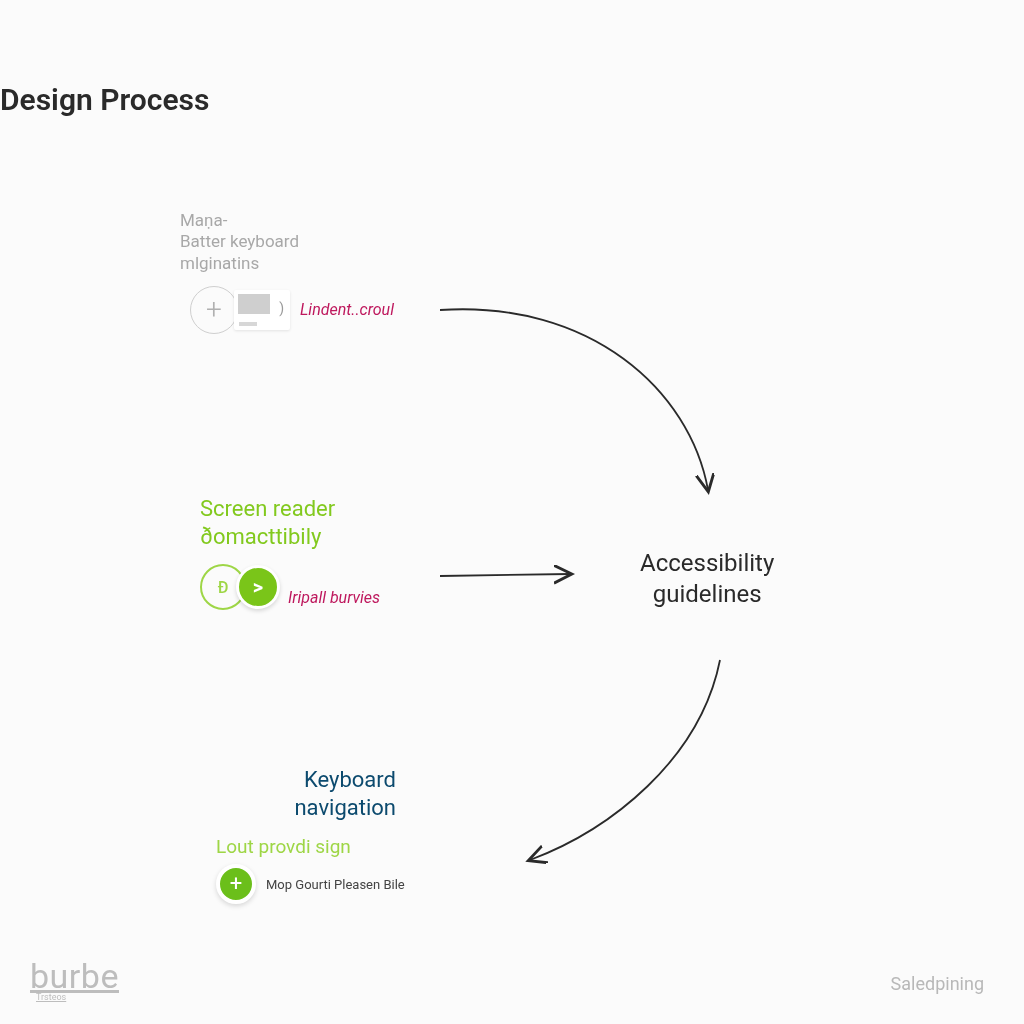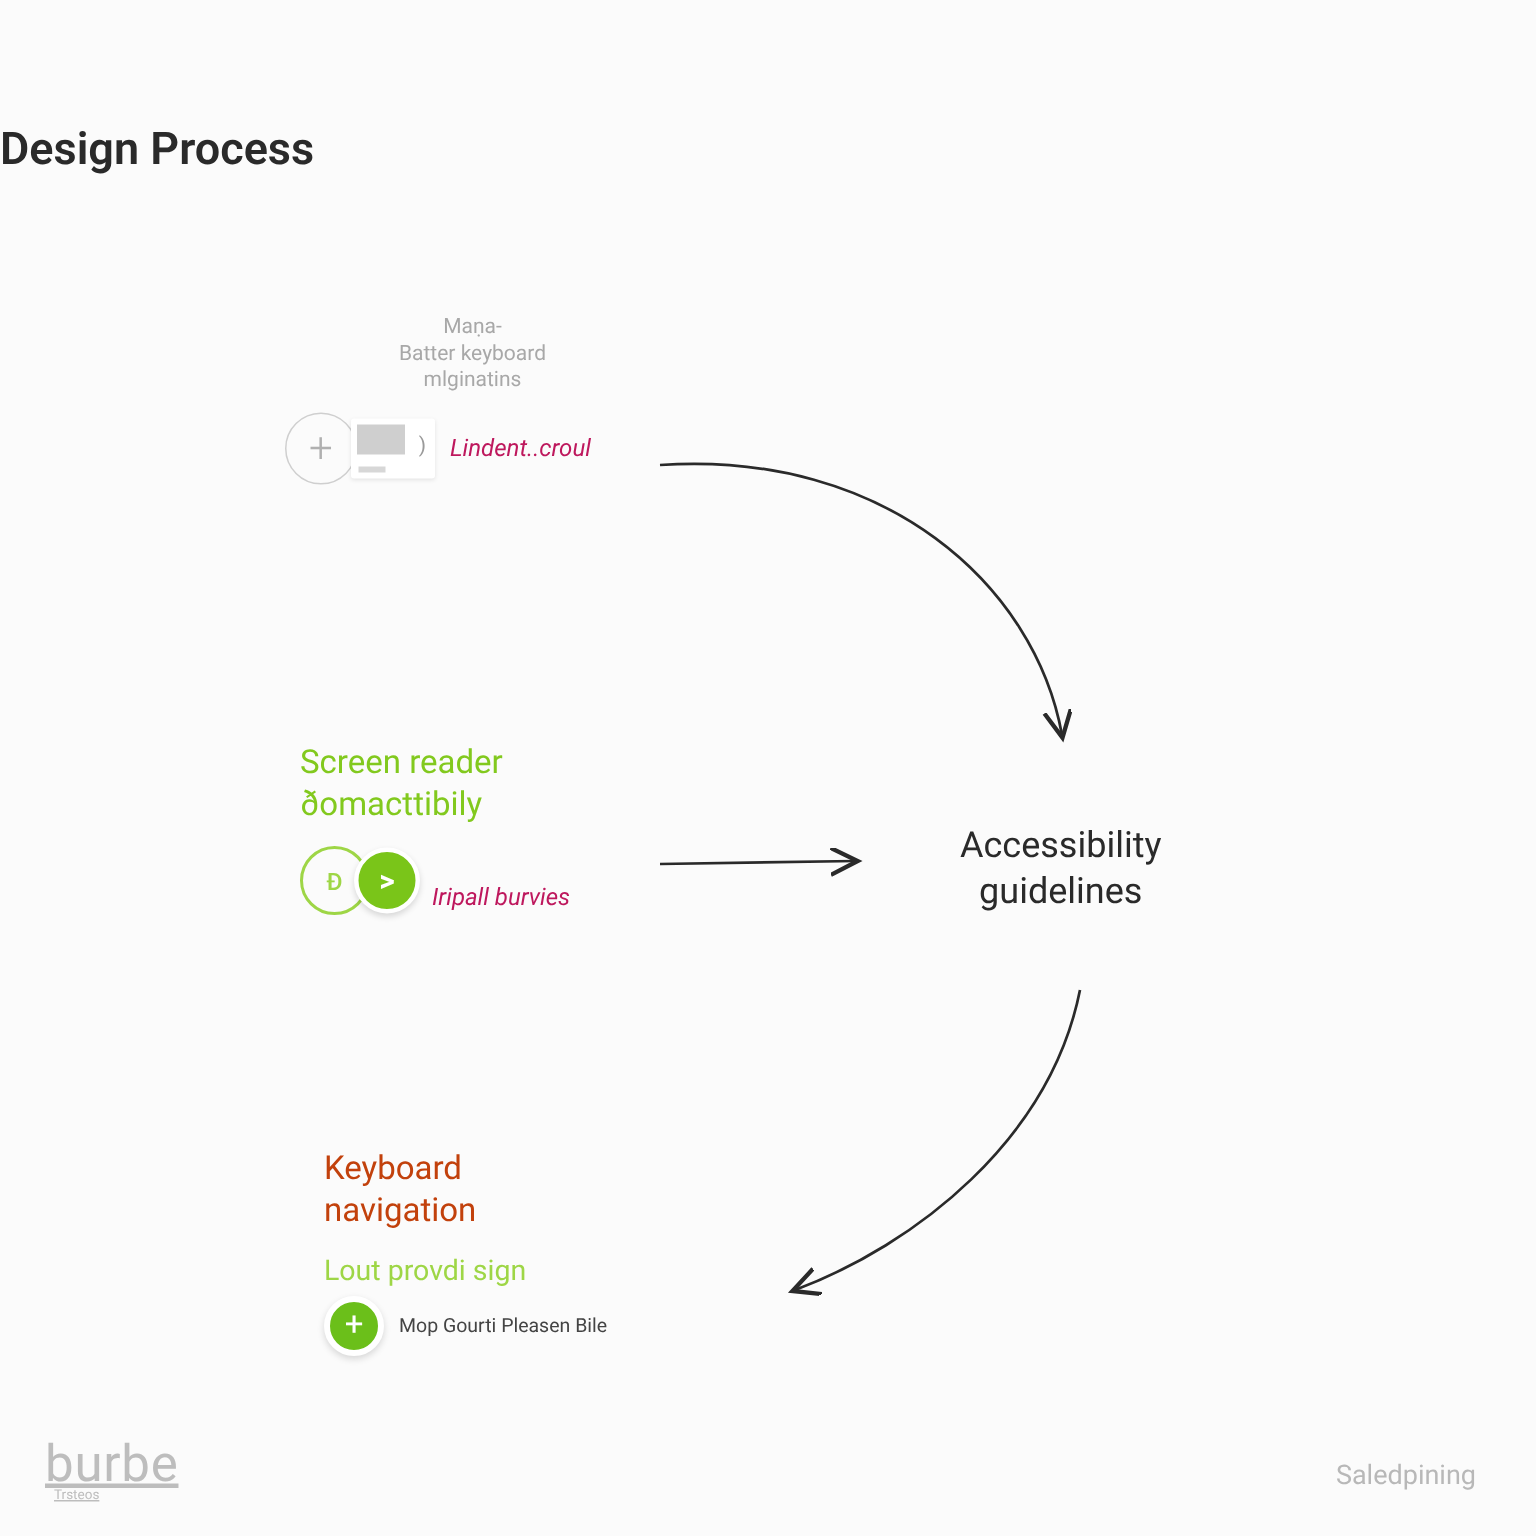--- a/index.html
+++ b/index.html
@@ -20,24 +20,24 @@
   }
 
   
   .node1 {
     position: absolute;
     left: 190px;
     top: 210px;
     width: 260px;
   }
   .node1 .label {
-    font-size: 14px;
+    font-size: 17px;
     color: #a8a8a8;
     line-height: 1.25;
-    text-align: center;
+    text-align: left;
     margin-left: -10px;
   }
   .node1 .icons {
     margin-top: 12px;
     display: flex;
     align-items: center;
     gap: 4px;
   }
   .plus-circle {
     width: 48px; height: 48px;
@@ -129,23 +129,23 @@
 
   
   .node3 {
     position: absolute;
     left: 216px;
     top: 766px;
     width: 300px;
   }
   .node3 .label {
     font-size: 22px;
-    color: #c2410c;
+    color: #0c4a6e;
     line-height: 1.25;
-    text-align: left;
+    text-align: right;
     width: 180px;
   }
   .node3 .subtitle {
     margin-top: 14px;
     font-size: 19px;
     color: #9ed646;
   }
   .node3 .row {
     margin-top: 6px;
     display: flex;

